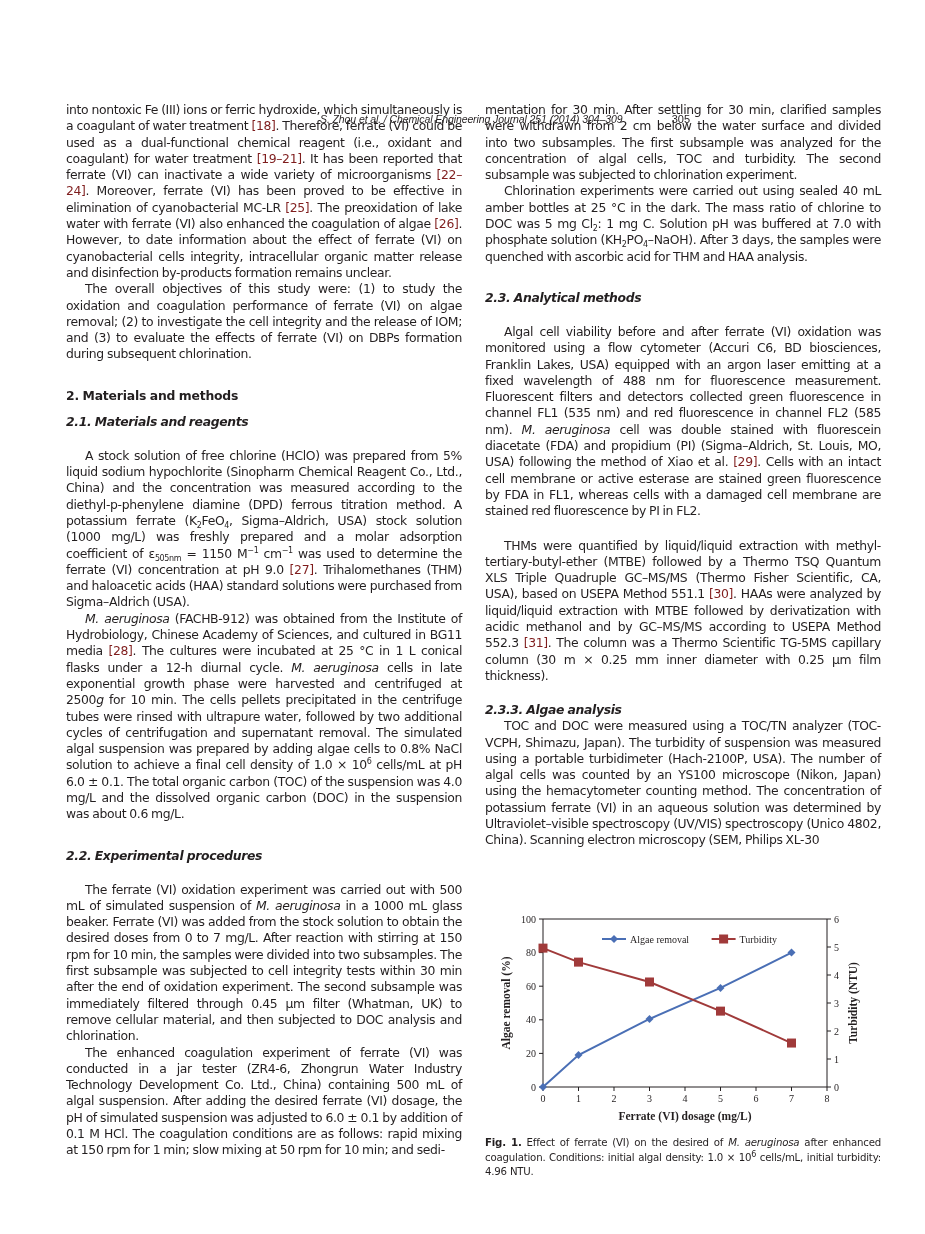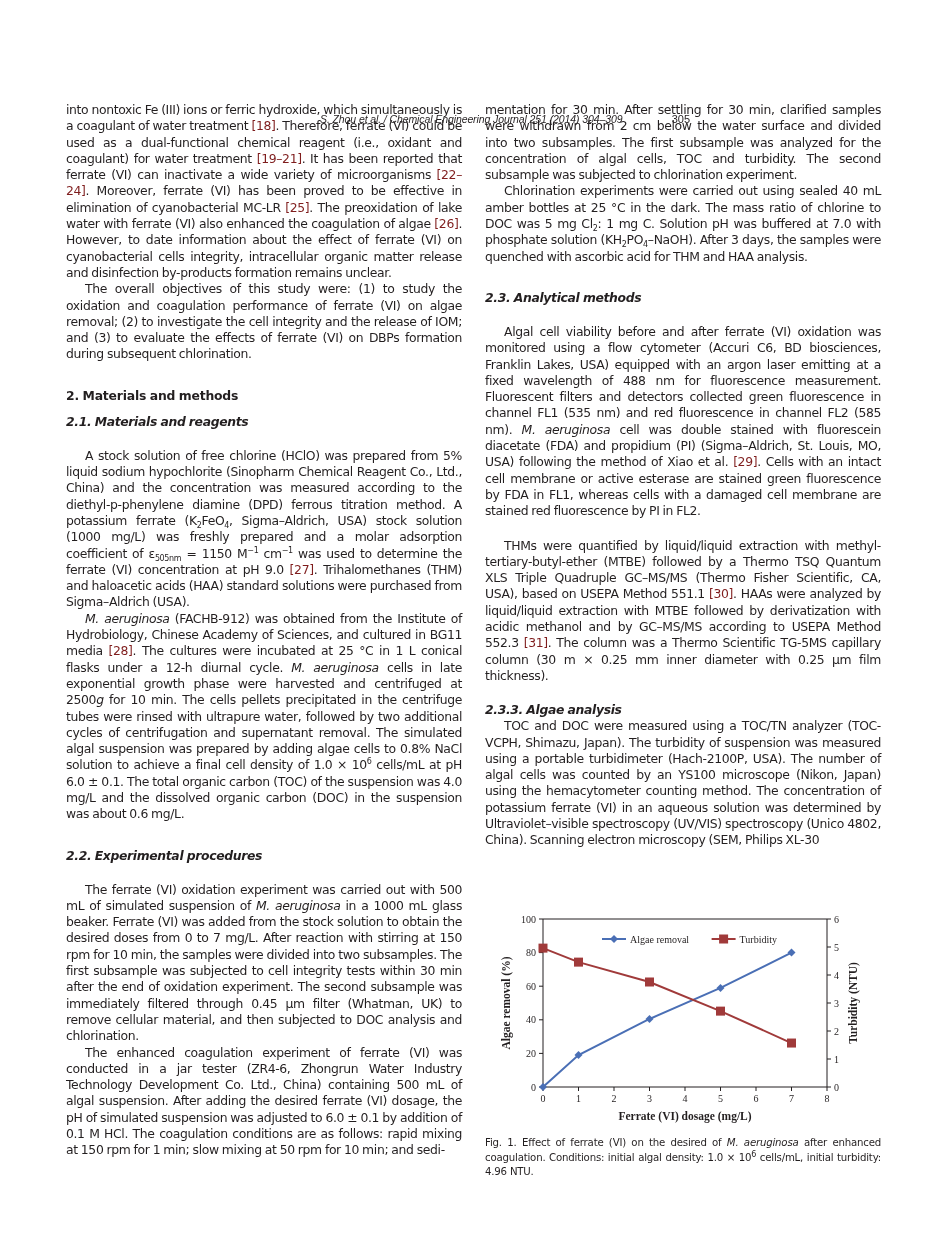--- a/index.html
+++ b/index.html
@@ -21,21 +21,21 @@
   h2 { font-size: 12.4px; font-weight: bold; margin: 0; line-height: 16px; letter-spacing: -0.2px; }
   h3 { font-size: 12.4px; font-weight: bold; font-style: italic; margin: 0; line-height: 16px; }
   .gap-l { height: 25px; }
   .gap-m { height: 18px; }
   .gap-s { height: 10px; }
   sub, sup { font-size: 8px; line-height: 0; }
   .figure { position: absolute; left: 490px; top: 908px; width: 400px; height: 220px; }
   .caption { position: absolute; left: 485px; top: 1136px; width: 396px; font-size: 10.2px;
              line-height: 14.5px; text-align: justify; font-family: "DejaVu Sans", sans-serif;
              letter-spacing: -0.2px; }
-  .caption b { font-weight: normal; }
+  .caption b { font-weight: bold; }
   svg text { font-family: "Liberation Serif", "DejaVu Serif", serif; }
 </style>
 </head>
 <body>
 
 <div class="running-head">
   <span class="rh-title">S. Zhou et al. / Chemical Engineering Journal 251 (2014) 304–309</span>
   <span class="rh-page">305</span>
 </div>
 

